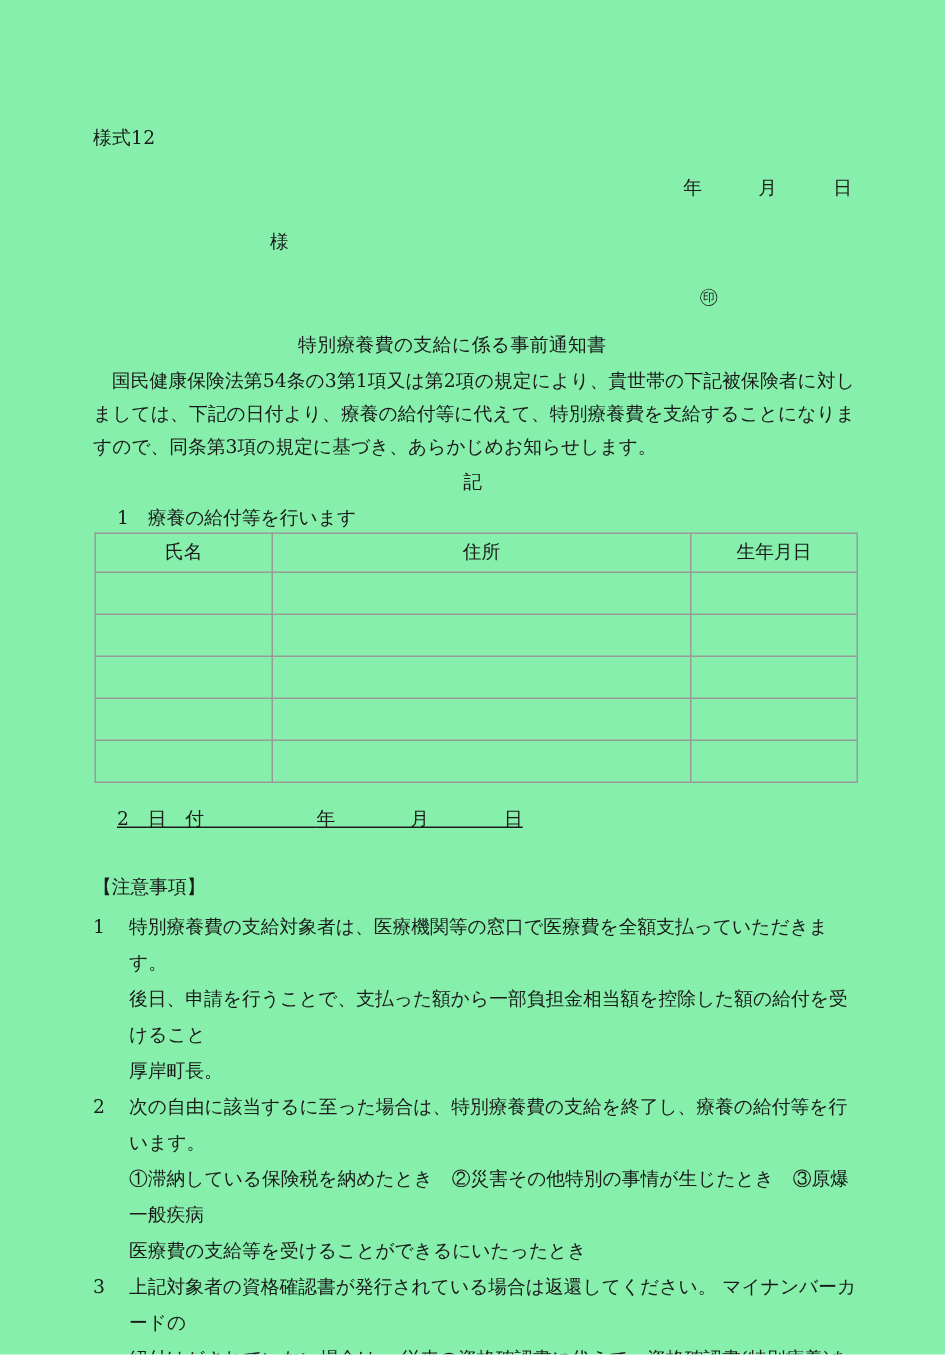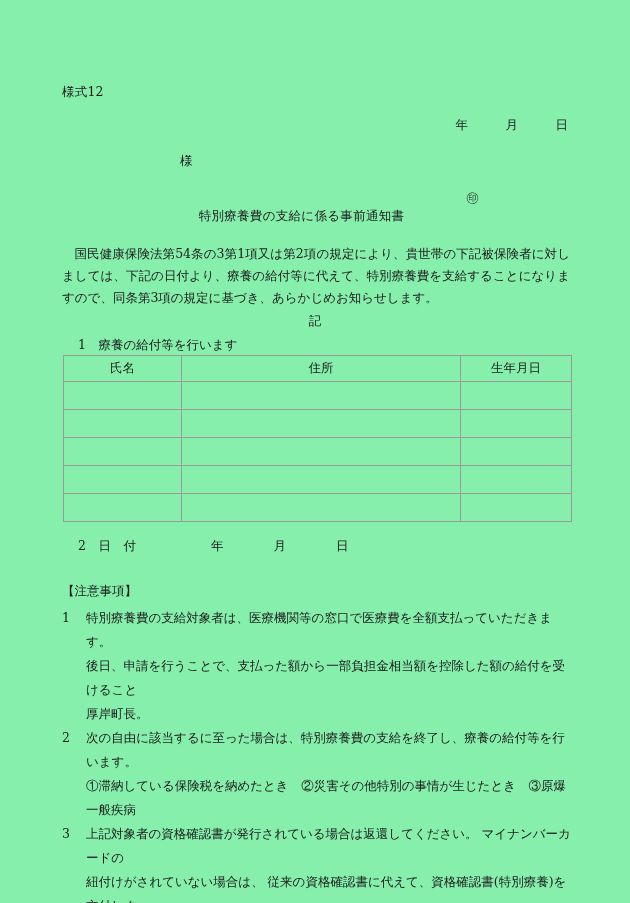--- a/index.html
+++ b/index.html
@@ -57,21 +57,21 @@
   .seal {
     position: absolute;
     left: 466px;
     top: 189px;
     font-size: 13px;
     font-family: "DejaVu Sans", "Liberation Sans", sans-serif;
   }
 
   .doc-title {
     left: 0;
-    top: 208px;
+    top: 222px;
     width: 603px;
     text-align: center;
     font-size: 12.5px;
     letter-spacing: 0.3px;
   }
 
   .body-para {
     position: absolute;
     left: 62px;
     top: 243px;
@@ -118,20 +118,21 @@
   .recipient-table th { height: 25px; }
   .col-name { width: 117px; }
   .col-addr { width: 278px; }
   .col-dob  { width: 110px; }
 
   .date-row-2 {
     left: 78px;
     top: 538px;
     font-size: 12.5px;
     white-space: pre;
+    text-decoration: underline;
   }
 
   
   .notes-heading {
     left: 62px;
     top: 583px;
     font-size: 12.5px;
   }
   .notes {
     position: absolute;
@@ -224,20 +225,21 @@
       <span class="note-num">1</span>
       <span class="note-line">特別療養費の支給対象者は、医療機関等の窓口で医療費を全額支払っていただきます。</span>
       <span class="note-line cont">後日、申請を行うことで、支払った額から一部負担金相当額を控除した額の給付を受けること</span>
       <span class="note-line cont">厚岸町長。</span>
     </div>
 
     <div class="note">
       <span class="note-num">2</span>
       <span class="note-line">次の自由に該当するに至った場合は、特別療養費の支給を終了し、療養の給付等を行います。</span>
       <span class="note-line cont">①滞納している保険税を納めたとき　②災害その他特別の事情が生じたとき　③原爆一般疾病</span>
+      <span class="note-line cont">医療費の支給等を受けることができるにいたったとき</span>
     </div>
 
     <div class="note">
       <span class="note-num">3</span>
       <span class="note-line">上記対象者の資格確認書が発行されている場合は返還してください。 マイナンバーカードの</span>
       <span class="note-line cont">紐付けがされていない場合は、 従来の資格確認書に代えて、資格確認書(特別療養)を交付しま</span>
 
     </div>
 
   </div>

